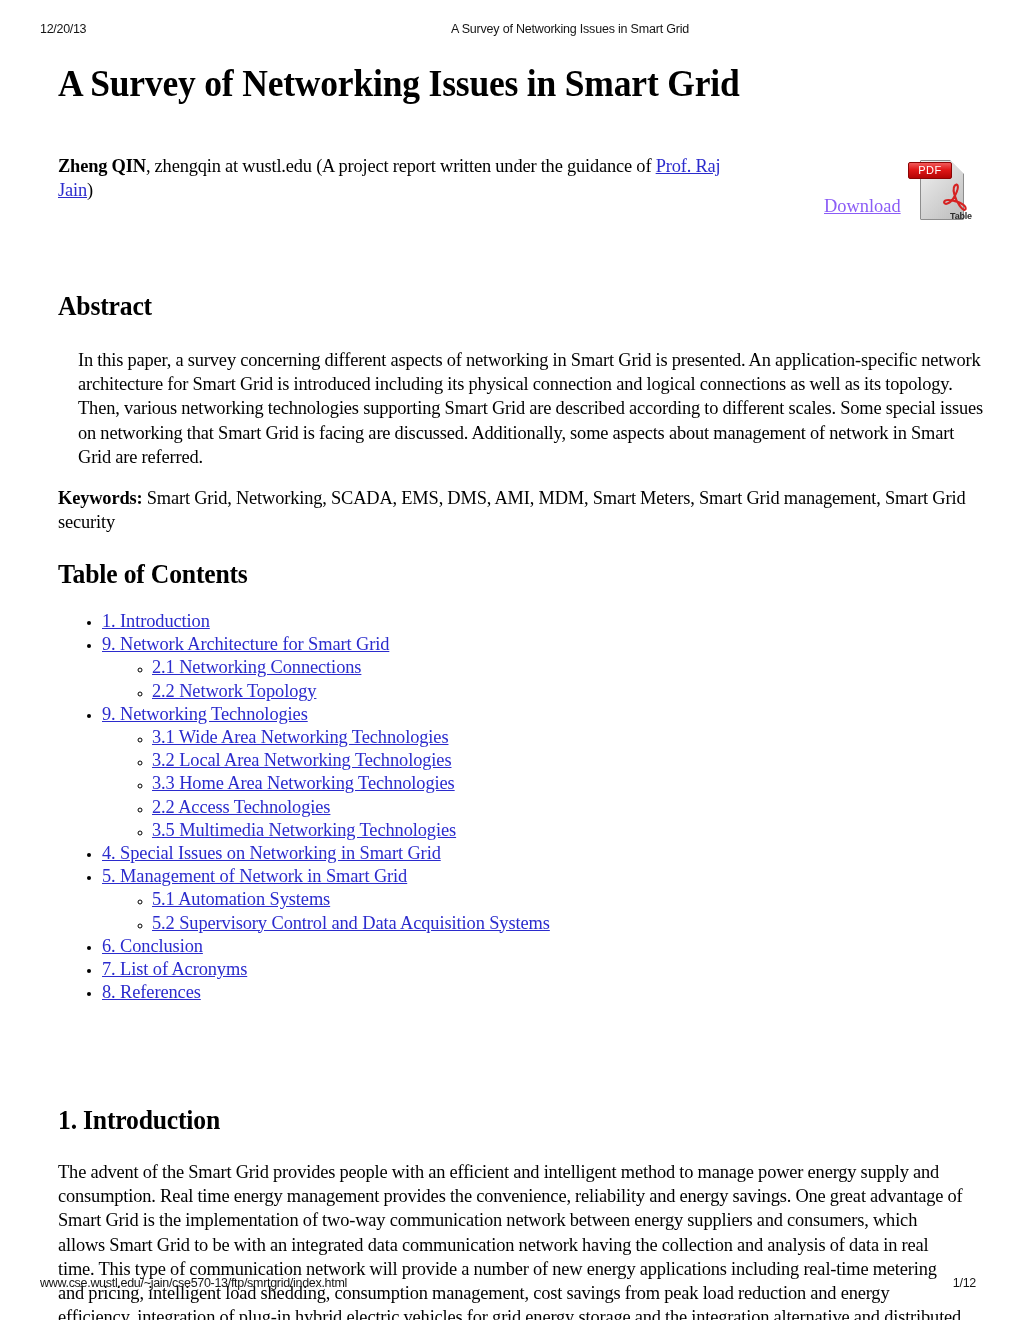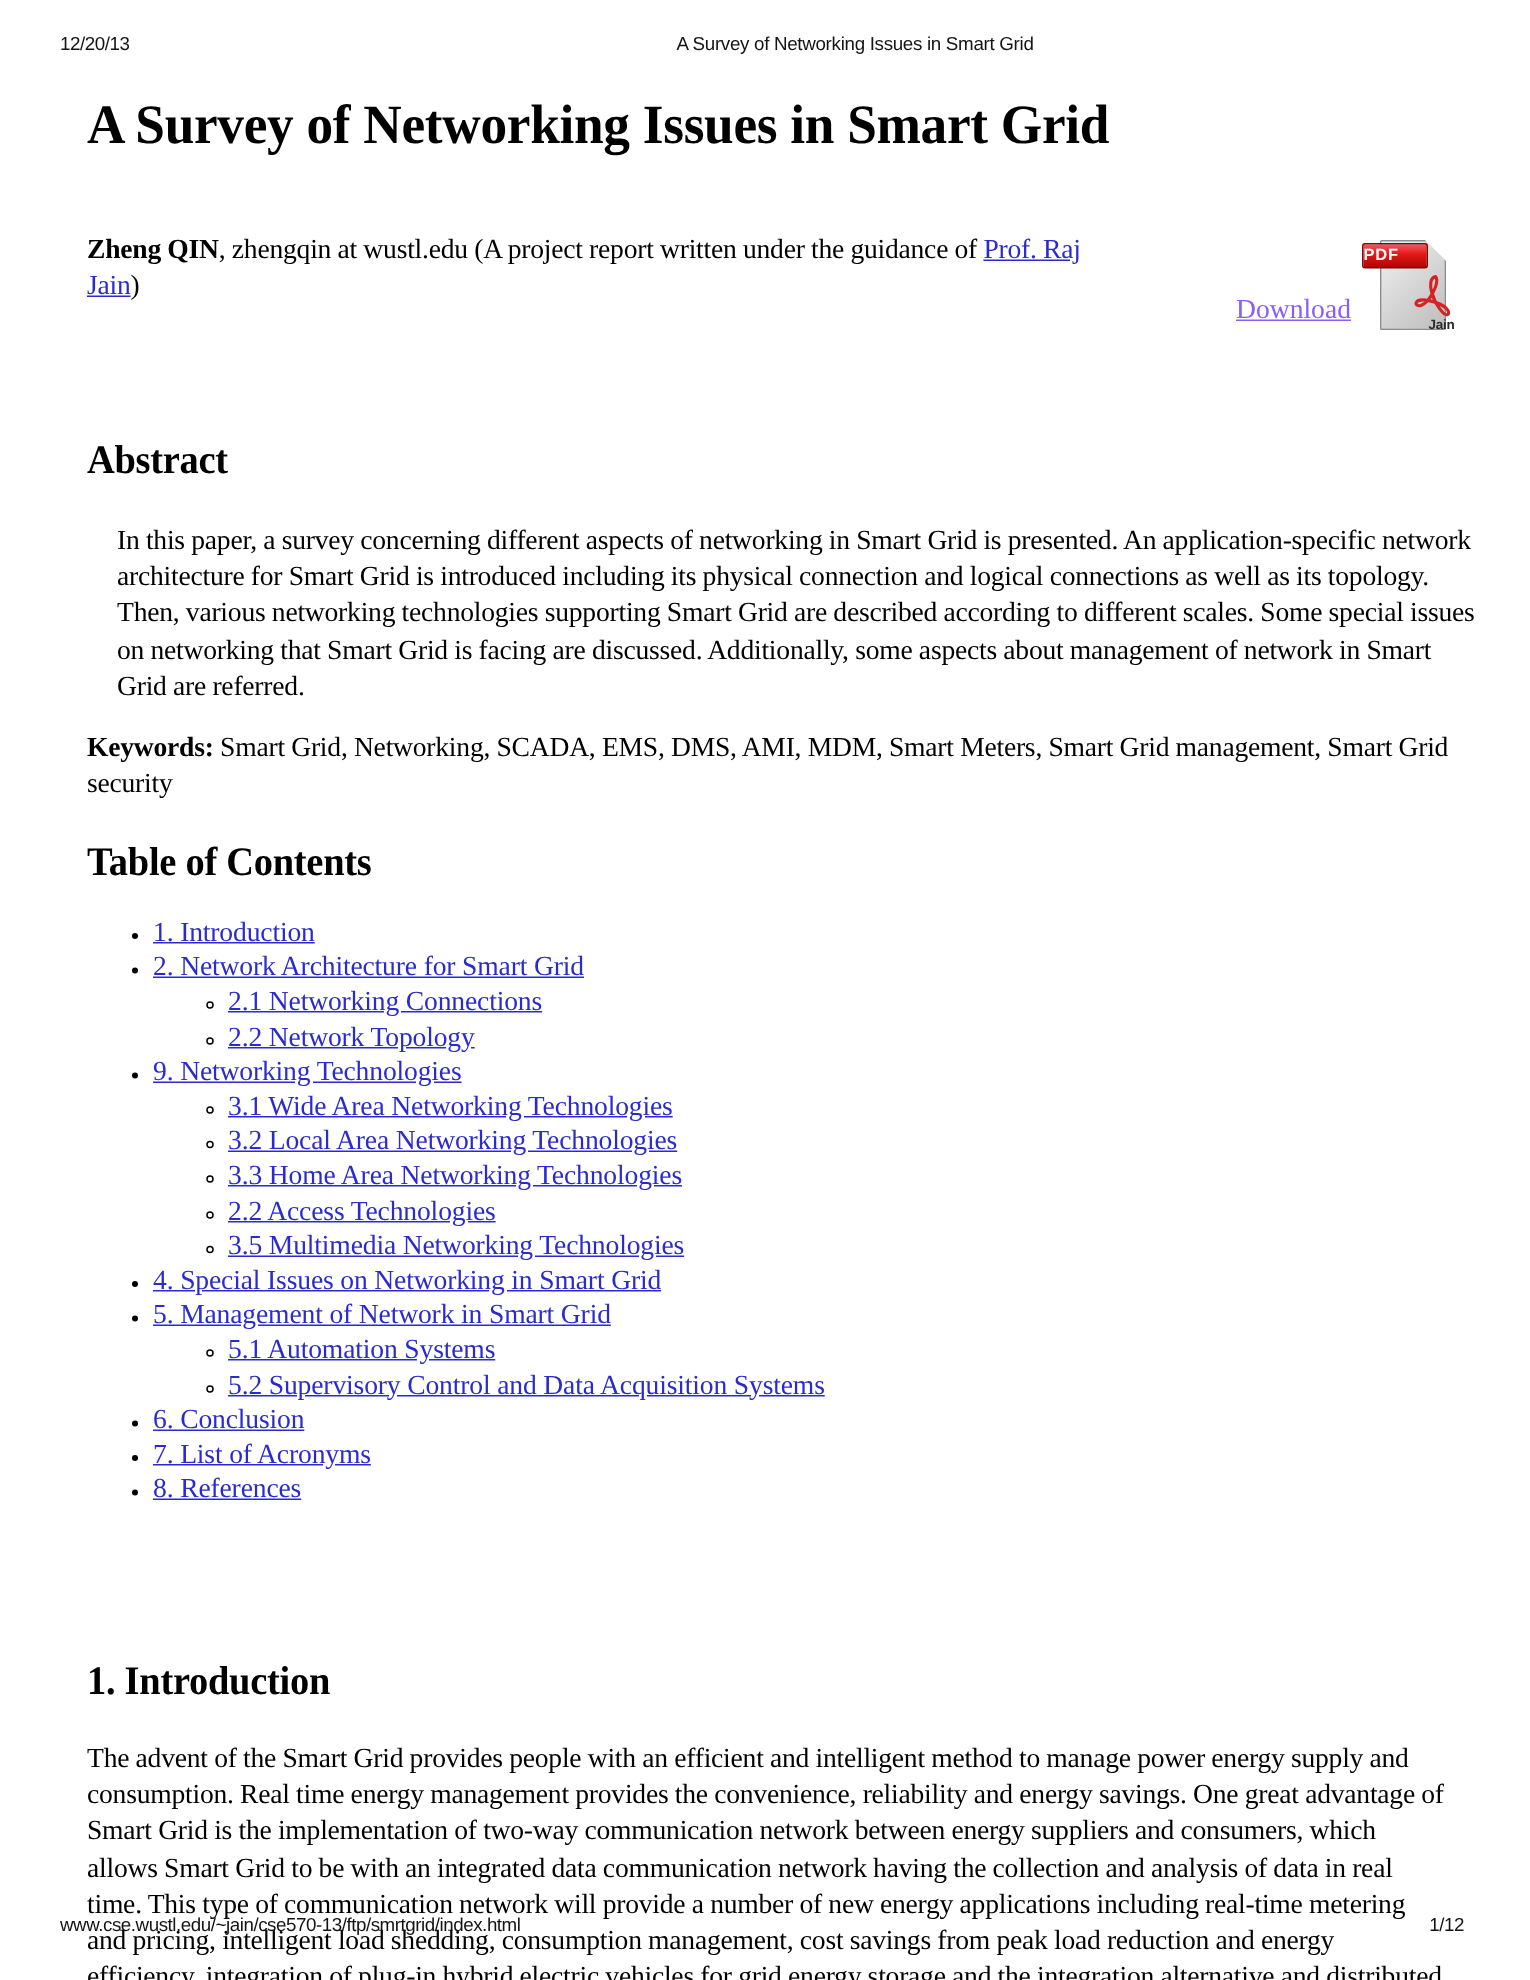--- a/index.html
+++ b/index.html
@@ -165,23 +165,24 @@
     left: 0px;
     top: 6px;
     width: 44px;
     height: 17px;
     background: linear-gradient(180deg,#f05a5a 0%, #e01717 45%, #b40505 100%);
     border: 1px solid #8a0404;
     box-sizing: border-box;
     border-radius: 2px;
     color: #ffffff;
     font-family: "Liberation Sans", "DejaVu Sans", sans-serif;
-    font-weight: bold;
+    font-weight: normal;
     font-size: 11px;
     line-height: 15px;
+    text-align: center;
     letter-spacing: 0.5px;
   }
   .pdf-icon .swoosh {
     position: absolute;
     left: 20px;
     top: 22px;
     width: 32px;
     height: 30px;
   }
   .pdf-icon .adobe-word {
@@ -274,40 +275,40 @@
 
       <div class="pdf-icon">
         <div class="sheet">
           <div class="fold-edge"></div>
           <div class="fold"></div>
 
           <svg class="swoosh" viewBox="0 0 32 30">
             <path d="M15.5 1.5 C12.5 2.5 12.2 7 13.4 11.5 C14.3 15 16.4 19.5 18.6 22.6 C20.6 25.4 22.6 27.2 23.9 26.8 C25.2 26.4 24.9 24.3 23.2 22.6 C21.0 20.4 16.8 18.6 12.3 17.6 C7.9 16.6 4.0 16.9 3.2 18.6 C2.5 20.2 4.3 21.3 6.4 20.6 C9.2 19.6 12.1 16.2 14.3 12.0 C16.3 8.2 17.3 4.3 16.6 2.4 C16.3 1.6 15.9 1.4 15.5 1.5 Z" fill="none" stroke="#d62222" stroke-width="2.1" stroke-linejoin="round"></path>
           </svg>
 
-          <div class="adobe-word">Jain</div>
+          <div class="adobe-word">Table</div>
         </div>
         <div class="badge">PDF</div>
       </div>
     </div>
 
     <h2 class="sec-head blk" id="abstract-head">Abstract</h2>
     <div class="blk" id="abstract-body">
       <p class="body-text">In this paper, a survey concerning different aspects of networking in Smart Grid is presented. An application-specific network architecture for Smart Grid is introduced including its physical connection and logical connections as well as its topology. Then, various networking technologies supporting Smart Grid are described according to different scales. Some special issues on networking that Smart Grid is facing are discussed. Additionally, some aspects about management of network in Smart Grid are referred.</p>
     </div>
 
     <div class="blk" id="keywords-block">
       <p class="body-text"><b>Keywords:</b><span> Smart Grid, Networking, SCADA, EMS, DMS, AMI, MDM, Smart Meters, Smart Grid management, Smart Grid security</span></p>
     </div>
 
     <h2 class="sec-head blk" id="toc-head">Table of Contents</h2>
     <div class="blk" id="toc-list-wrap">
       <ul class="toc-l1" id="toc-root">
           <li><a href="#" class="toc-link">1. Introduction</a></li>
-          <li><a href="#" class="toc-link">2. Network Architecture for Smart Grid</a><ul class="toc-l2">
+          <li><a href="#" class="toc-link">9. Network Architecture for Smart Grid</a><ul class="toc-l2">
               <li><a href="#" class="toc-link">2.1 Networking Connections</a></li>
               <li><a href="#" class="toc-link">2.2 Network Topology</a></li>
             </ul></li>
           <li><a href="#" class="toc-link">9. Networking Technologies</a><ul class="toc-l2">
               <li><a href="#" class="toc-link">3.1 Wide Area Networking Technologies</a></li>
               <li><a href="#" class="toc-link">3.2 Local Area Networking Technologies</a></li>
               <li><a href="#" class="toc-link">3.3 Home Area Networking Technologies</a></li>
               <li><a href="#" class="toc-link">2.2 Access Technologies</a></li>
               <li><a href="#" class="toc-link">3.5 Multimedia Networking Technologies</a></li>
             </ul></li>

